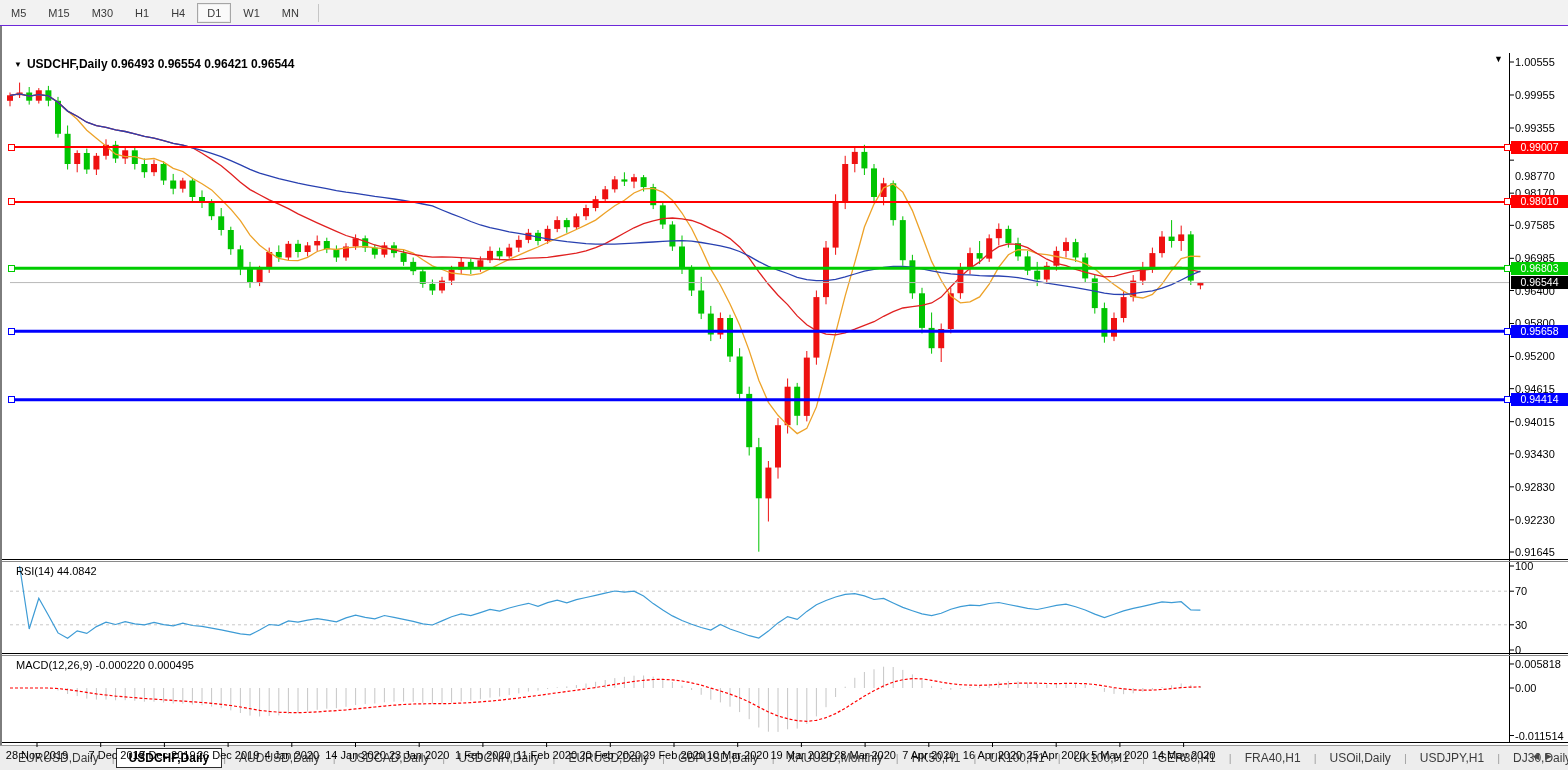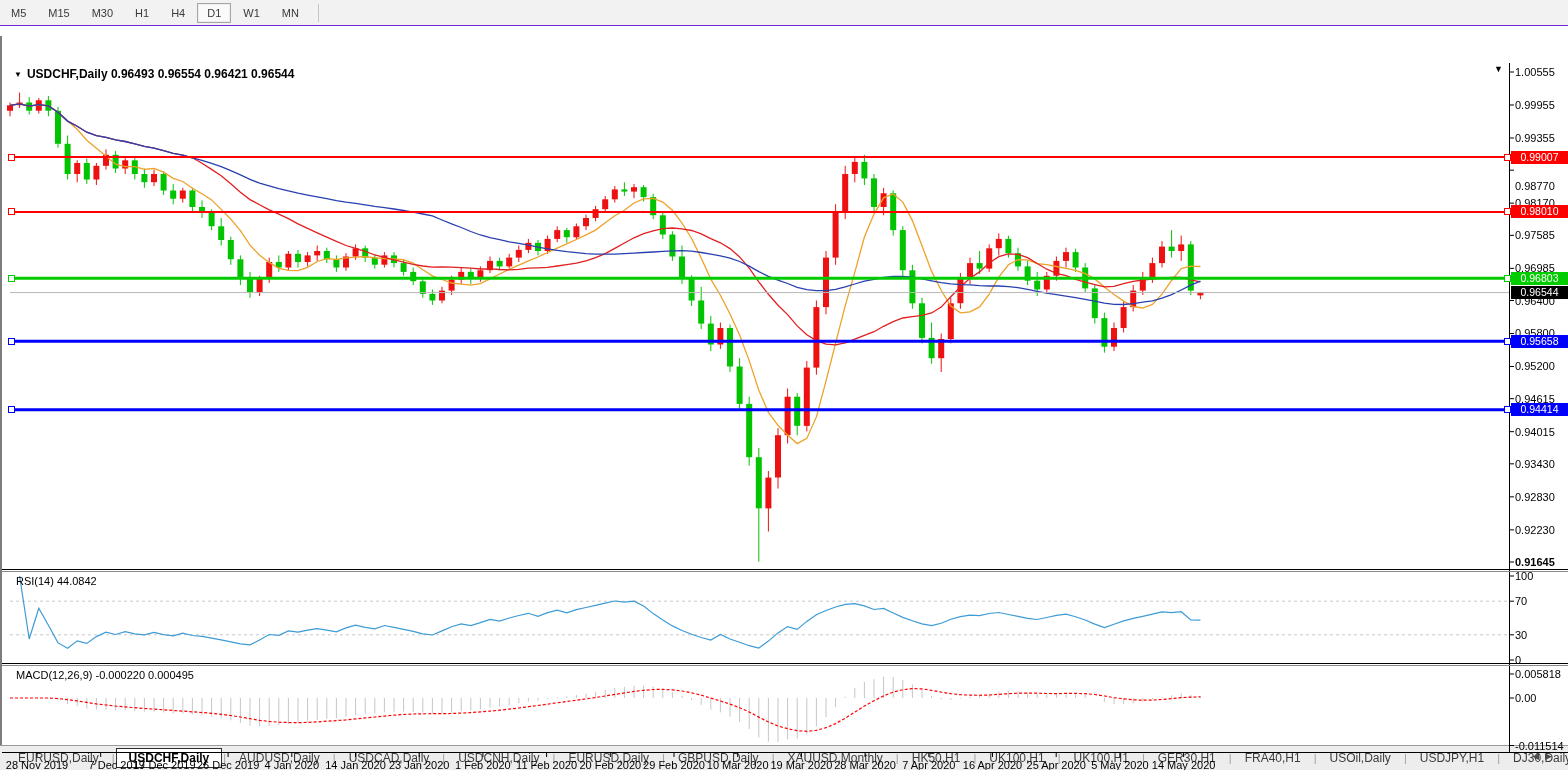--- a/index.html
+++ b/index.html
@@ -6,21 +6,21 @@
   #app{position:relative;width:1568px;height:770px;background:#fff;overflow:hidden;
        font-family:"Liberation Sans",sans-serif;-webkit-font-smoothing:none;}
   
   #toolbar{position:absolute;left:0;top:0;width:1568px;height:26px;background:#f2f2f2;
            border-bottom:1px solid #6d28d9;display:flex;align-items:center;box-sizing:border-box;}
   .tf-btn{font-size:11px;color:#3a3a3a;padding:3px 9px;margin:0 1px;border:1px solid transparent;
           white-space:nowrap;cursor:default;}
   .tf-btn.active{background:#fafafa;border:1px solid #a6a6a6;box-shadow:inset 0 0 0 1px #ededed;}
   .toolbar-sep{width:1px;height:18px;background:#c6c6c6;margin:0 8px;}
   
-  #chartwin{position:absolute;left:0;top:36px;width:1568px;height:719px;background:#fff;
+  #chartwin{position:absolute;left:0;top:26px;width:1568px;height:719px;background:#fff;
             border-left:2px solid #7d7d7d;box-sizing:border-box;}
   #cv{position:absolute;left:0;top:0;width:1568px;height:770px;z-index:1;pointer-events:none;}
   #title{position:absolute;left:12px;top:31px;z-index:4;font-size:12px;font-weight:bold;color:#000;}
   #title .tri{font-size:8px;vertical-align:1px;margin-right:5px;}
   #shift-marker{position:absolute;left:1492px;top:28px;z-index:4;font-size:9px;color:#000;}
   #rsi-label,#macd-label{position:absolute;left:14px;z-index:4;font-size:11px;color:#000;}
   #rsi-label{top:539px;}
   #macd-label{top:633px;}
   .axlabel{position:absolute;left:1513px;z-index:3;font-size:11px;color:#000;white-space:nowrap;}
   .datelabel{position:absolute;top:723px;z-index:3;font-size:11px;color:#000;width:90px;
@@ -526,21 +526,21 @@
         <div class="axlabel" style="top: 193.333px;">0.97585</div>
         <div class="axlabel" style="top: 226.33px;">0.96985</div>
         <div class="axlabel" style="top: 258.502px;">0.96400</div>
         <div class="axlabel" style="top: 291.498px;">0.95800</div>
         <div class="axlabel" style="top: 324.495px;">0.95200</div>
         <div class="axlabel" style="top: 356.667px;">0.94615</div>
         <div class="axlabel" style="top: 389.663px;">0.94015</div>
         <div class="axlabel" style="top: 421.835px;">0.93430</div>
         <div class="axlabel" style="top: 454.832px;">0.92830</div>
         <div class="axlabel" style="top: 487.828px;">0.92230</div>
-        <div class="axlabel" style="top: 520px; font-weight: bold;">0.91645</div>
+        <div class="axlabel" style="top: 520px;">0.91645</div>
       </div>
     <div id="rsi-axis">
         <div class="axlabel" style="top: 534px;">100</div>
         <div class="axlabel" style="top: 559.2px;">70</div>
         <div class="axlabel" style="top: 592.8px;">30</div>
         <div class="axlabel" style="top: 618px;">0</div>
       </div>
     <div id="macd-axis">
         <div class="axlabel" style="top: 631.983px;">0.005818</div>
         <div class="axlabel" style="top: 656px;">0.00</div>

